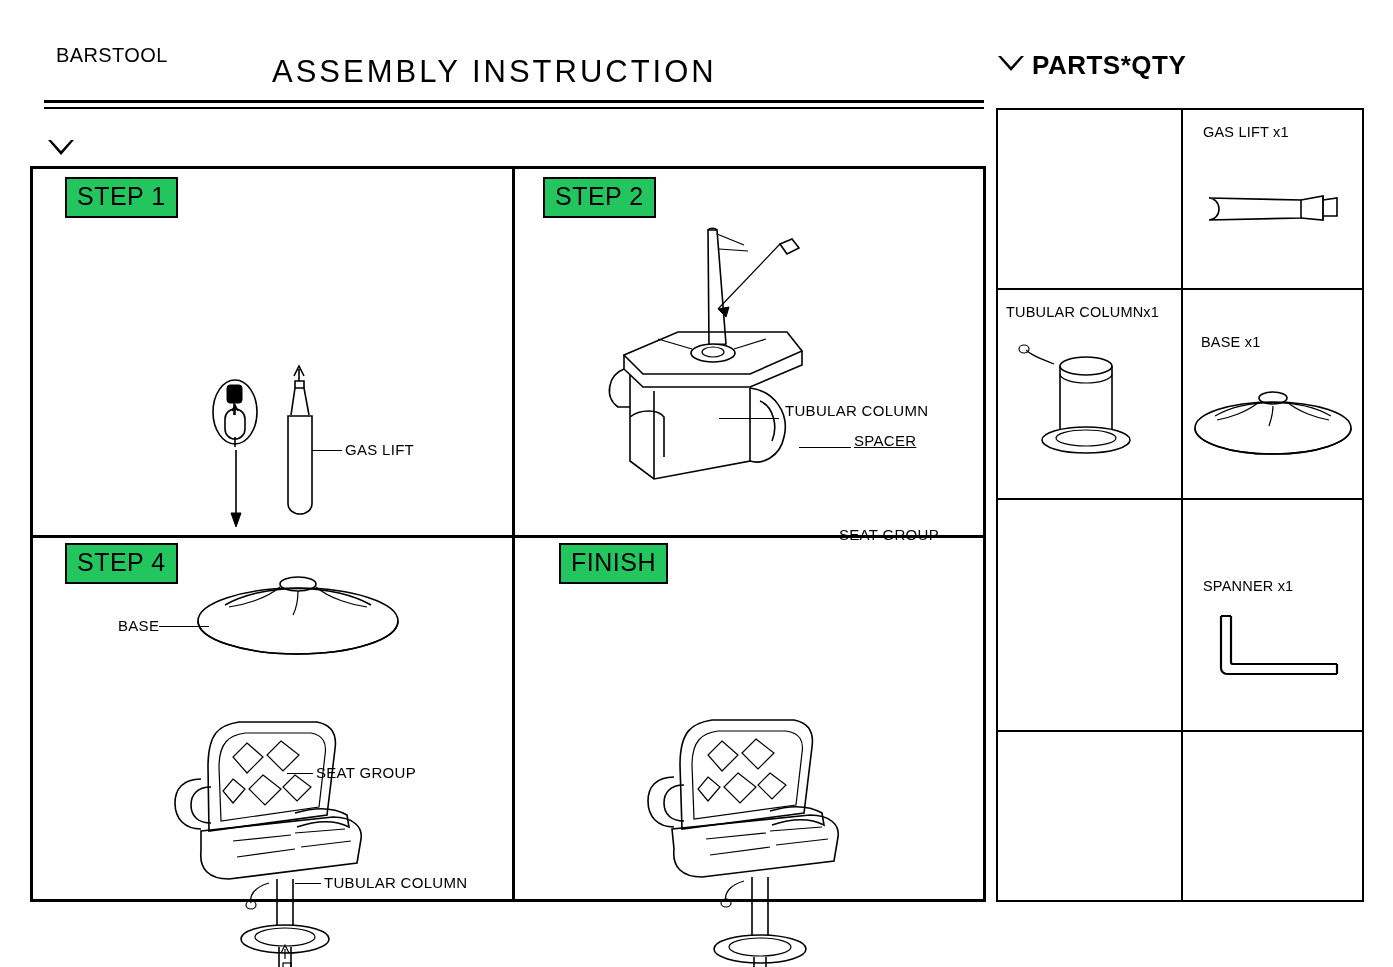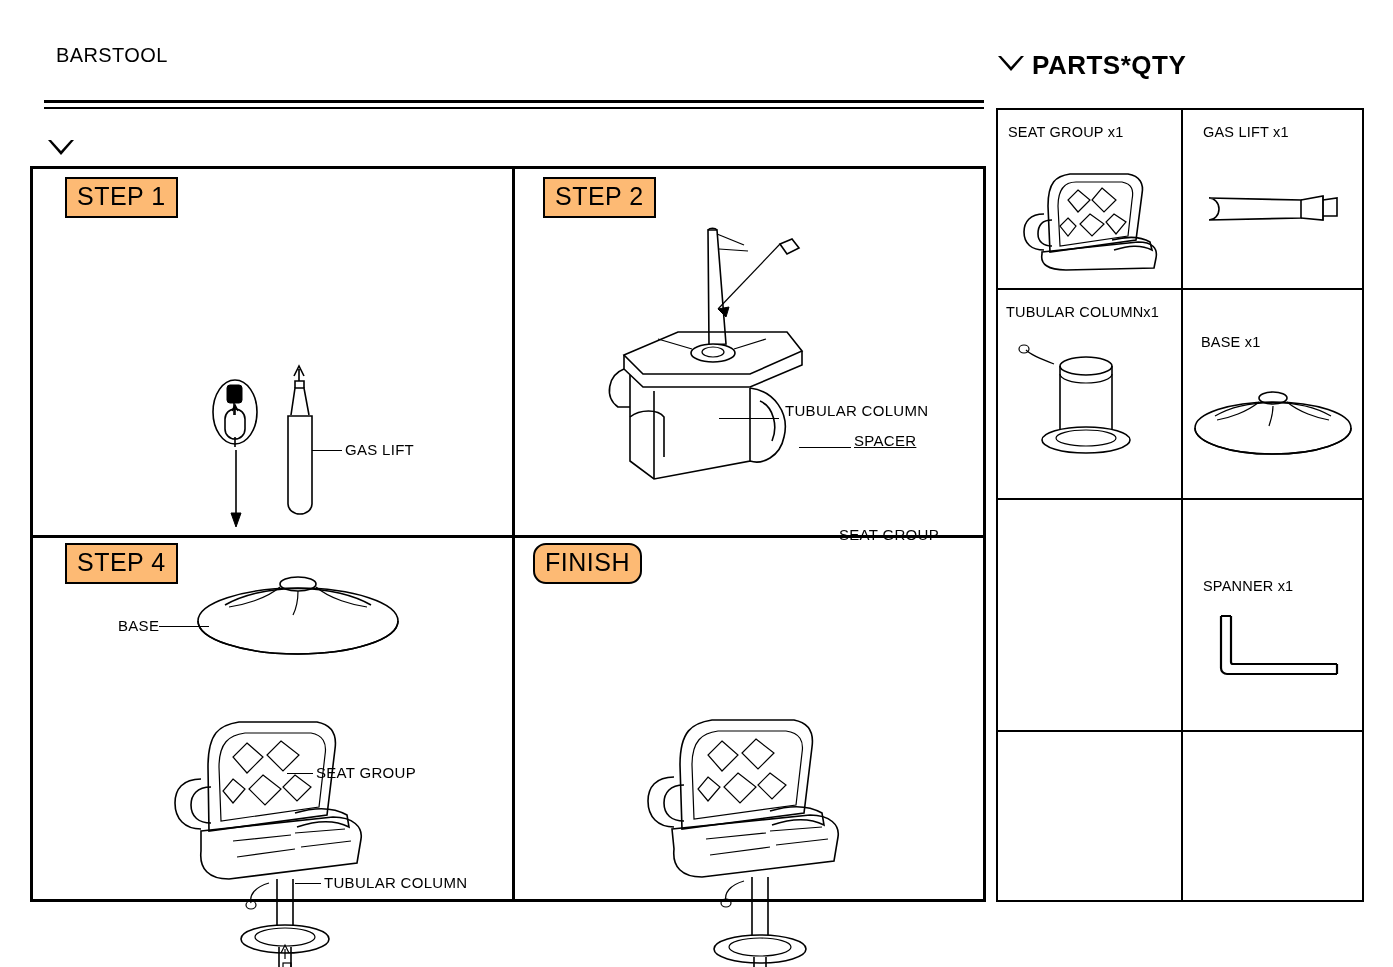--- a/index.html
+++ b/index.html
@@ -59,27 +59,27 @@
     box-sizing:border-box;
   }
   .vdiv{position:absolute;left:479px;top:0;width:3px;height:100%;background:#000;}
   .hdiv{position:absolute;left:0;top:366px;width:100%;height:3px;background:#000;}
 
   .step-tag{
     position:absolute;
     border:2px solid #000;
     padding:3px 10px 5px 10px;
     font-size:25px;
-    background:#fdba74;
+    background:#22c55e;
     letter-spacing:.5px;
   }
   #tag-step1{left:32px;top:8px;}
   #tag-step2{left:510px;top:8px;}
   #tag-step3{left:32px;top:374px;}
-  #tag-finish{left:500px;top:374px;border-radius:13px;}
+  #tag-finish{left:526px;top:374px;}
 
   .lbl{position:absolute;font-size:15px;letter-spacing:.3px;white-space:nowrap;text-align:right;}
   .lead{position:absolute;height:1px;background:#000;}
 
   
   #parts-table{
     position:absolute;left:996px;top:108px;
     width:368px;height:794px;
     border:2px solid #000;
     box-sizing:border-box;
@@ -98,20 +98,21 @@
   .ln3{fill:none;stroke:#000;stroke-width:2.2;}
   .fillw{fill:#fff;stroke:#000;stroke-width:1.6;}
   .fillb{fill:#000;stroke:#000;stroke-width:1;}
 </style>
 </head>
 <body>
 
 <div class="page">
 
   <div id="product-name">BARSTOOL</div>
+  <div id="main-title">ASSEMBLY  INSTRUCTION</div>
 
   <div class="tri-outline" id="parts-tri"></div>
   <div id="parts-title">PARTS*QTY</div>
 
   <div id="rule-top"></div>
   <div id="rule-top2"></div>
 
   <div class="tri-outline" id="program-tri"></div>
 
   <div id="steps-box">
@@ -264,36 +265,20 @@
       </svg>
     </div>
   </div>
 
   <div id="parts-table">
     <div class="pv"></div>
     <div class="ph" id="ph1"></div>
     <div class="ph" id="ph2"></div>
     <div class="ph" id="ph3"></div>
 
-    <div class="pcell" style="left:0;top:0;width:183px;height:178px;">
-      <div class="cap" style="left:10px;top:14px;">SEAT GROUP x1</div>
-      <svg width="183" height="120" style="position:absolute;left:6px;top:42px;" viewBox="0 0 183 120">
-        <path class="ln" d="M44 54 C 44 30, 52 24, 66 22 L124 22 C 136 24, 140 32, 138 42 L132 88 L46 100 z"></path>
-        <path class="ln2" d="M54 54 C 54 36, 62 30, 72 30 L118 30 C 128 32, 130 38, 128 48 L124 84 L56 94 z"></path>
-        <path class="ln2" d="M74 38 L86 48 L74 60 L64 48 z"></path>
-        <path class="ln2" d="M98 36 L112 48 L100 60 L88 48 z"></path>
-        <path class="ln2" d="M86 62 L100 72 L88 84 L76 72 z"></path>
-        <path class="ln2" d="M110 62 L122 70 L112 82 L102 70 z"></path>
-        <path class="ln2" d="M64 66 L72 74 L64 84 L56 74 z"></path>
-        <path class="ln" d="M38 100 L134 90 C 148 90, 154 96, 152 106 L150 116 L62 118 C 44 118, 36 112, 38 102 z"></path>
-        <path class="ln" d="M40 62 C 26 62, 20 70, 20 80 C 20 92, 28 98, 40 98"></path>
-        <path class="ln" d="M48 68 C 38 68, 34 74, 34 82 C 34 90, 40 94, 48 94"></path>
-        <path class="ln" d="M108 88 C 124 84, 136 84, 146 90 L148 98 C 136 92, 124 94, 110 98"></path>
-      </svg>
-    </div>
 
     <div class="pcell" style="left:185px;top:0;width:204px;height:178px;">
       <div class="cap" style="left:20px;top:14px;">GAS LIFT x1</div>
       <svg width="181" height="110" style="position:absolute;left:0;top:50px;" viewBox="0 0 181 110">
         <path class="ln" d="M26 38 a10 11 0 0 1 0 22 L118 58 L118 40 z"></path>
         <path class="ln" d="M118 40 L140 36 L140 60 L118 58"></path>
         <path class="ln" d="M140 40 L154 38 L154 56 L140 56"></path>
         <path class="ln2" d="M140 36 L140 60"></path>
       </svg>
     </div>

